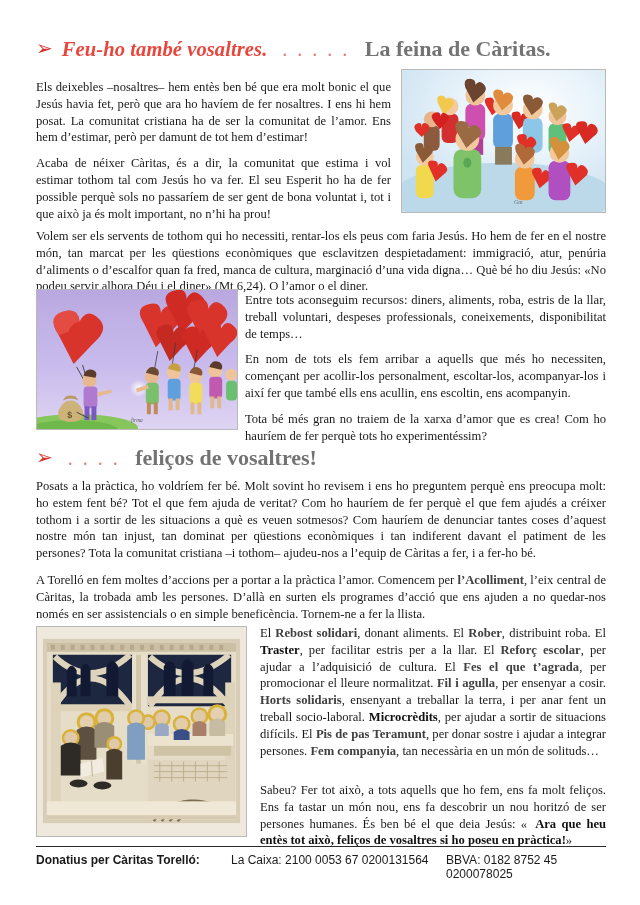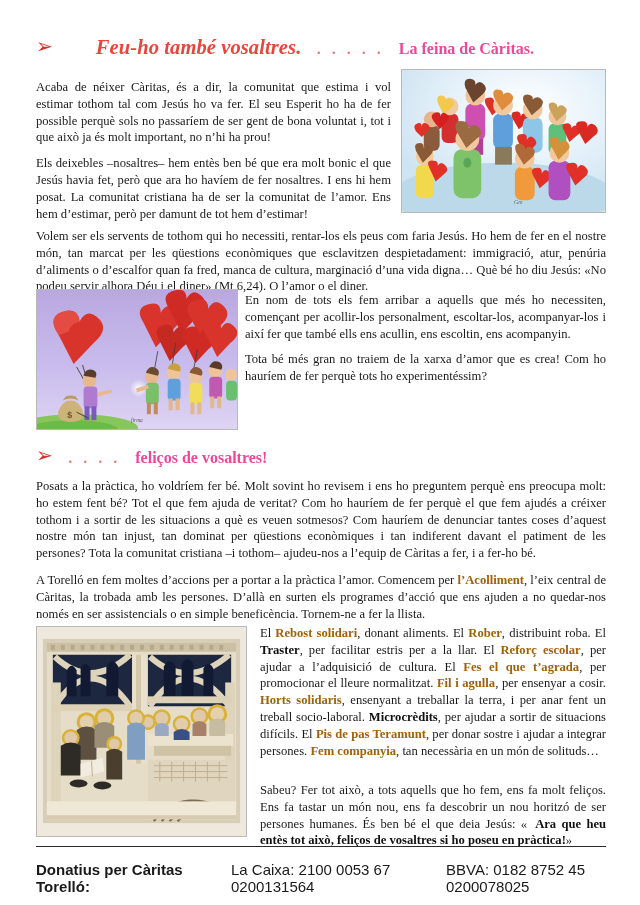--- a/index.html
+++ b/index.html
@@ -39,34 +39,33 @@
     line-height: 1;
     transform: translateY(-1px);
     flex: 0 0 auto;
   }
   .heading-text {
     color: #e8463c;
     font-family: "Liberation Serif", "DejaVu Serif", serif;
     font-size: 20.5px;
     font-weight: bold;
     letter-spacing: 0.1px;
-    margin-left: 34px;
   }
   .heading-1 .heading-text {
     font-style: italic;
   }
   .heading-dots {
     color: #e8796f;
     font-size: 20px;
     letter-spacing: 2.5px;
     padding: 0 6px;
   }
   .heading-tail {
-    color: #ec4899;
-    font-size: 16px;
+    color: #737373;
+    font-size: 22px;
     font-weight: bold;
   }
 
   #heading-caritas { top: 36px; }
   #heading-practica { top: 445px; }
 
   
   p.body {
     margin: 0 0 9px 0;
     font-size: 12.6px;
@@ -81,21 +80,21 @@
   
   #intro-left   { left: 36px; top: 79px;  width: 355px; }
   #para-wide-1  { left: 36px; top: 228px; width: 570px; }
   #para-right-1 { left: 245px; top: 292px; width: 361px; }
   #para-wide-2  { left: 36px; top: 478px; width: 570px; }
   #para-wide-3  { left: 36px; top: 572px; width: 570px; }
   #para-right-2 { left: 260px; top: 625px; width: 346px; }
   #para-right-3 { left: 260px; top: 782px; width: 346px; }
 
   .hl-red {
-    color: #a16207;
+    color: #404040;
     font-weight: bold;
   }
   .hl-black {
     color: #111111;
     font-weight: bold;
   }
   .quote-bold {
     font-weight: bold;
     color: #111111;
     margin-left: 8px;
@@ -125,23 +124,22 @@
     background: #2a2a2a;
   }
   #footer-bar {
     position: absolute;
     left: 36px;
     top: 853px;
     width: 570px;
     display: flex;
     align-items: baseline;
     font-family: "Liberation Sans", "DejaVu Sans", sans-serif;
-    font-size: 15px;
+    font-size: 12px;
     color: #1a1a1a;
-    margin-top: 8px;
   }
   #footer-bar .f-label {
     font-weight: bold;
     width: 195px;
     flex: 0 0 auto;
   }
   #footer-bar .f-bank-1 { width: 215px; flex: 0 0 auto; }
   #footer-bar .f-bank-2 { flex: 1 1 auto; }
 </style>
 </head>
@@ -150,22 +148,22 @@
 <div class="page">
 
   <div class="section-heading heading-1" id="heading-caritas">
     <span class="arrow-bullet">➢</span>
     <span class="heading-text">Feu-ho també vosaltres.</span>
     <span class="heading-dots">. . . . .</span>
     <span class="heading-tail">La feina de Càritas.</span>
   </div>
 
   <div class="col-text" id="intro-left">
+    <p class="body">Els deixebles –nosaltres– hem entès ben bé que era molt bonic el que Jesús havia fet, però que ara ho havíem de fer nosaltres. I ens hi hem posat. La comunitat cristiana ha de ser la comunitat de l’amor. Ens hem d’estimar, però per damunt de tot hem d’estimar!</p>
     <p class="body">Acaba de néixer Càritas, és a dir, la comunitat que estima i vol estimar tothom tal com Jesús ho va fer. El seu Esperit ho ha de fer possible perquè sols no passaríem de ser gent de bona voluntat i, tot i que això ja és molt important, no n’hi ha prou!</p>
-    <p class="body">Els deixebles –nosaltres– hem entès ben bé que era molt bonic el que Jesús havia fet, però que ara ho havíem de fer nosaltres. I ens hi hem posat. La comunitat cristiana ha de ser la comunitat de l’amor. Ens hem d’estimar, però per damunt de tot hem d’estimar!</p>
   </div>
 
   <div class="figure" id="fig-hearts-group">
     <svg viewBox="0 0 205 144" preserveAspectRatio="none">
       <defs>
         <radialGradient id="skyglow" cx="62%" cy="28%" r="70%">
           <stop offset="0%" stop-color="#ffffff"></stop>
           <stop offset="45%" stop-color="#eaf4fb"></stop>
           <stop offset="100%" stop-color="#cfe4f2"></stop>
         </radialGradient>
@@ -337,20 +335,21 @@
         <g>
             <circle cx="196" cy="86" r="6" fill="#f0c49a"></circle>
             <rect x="191" y="92" width="11" height="20" rx="4" fill="#6ac070"></rect>
           </g>
       </g>
       <text x="95" y="134" font-family="'Liberation Serif',serif" font-size="5.5" fill="#5a5a5a" font-style="italic">firma</text>
     </svg>
   </div>
 
   <div class="col-text" id="para-right-1">
+    <p class="body">Entre tots aconseguim recursos: diners, aliments, roba, estris de la llar, treball voluntari, despeses professionals, coneixements, disponibilitat de temps…</p>
     <p class="body">En nom de tots els fem arribar a aquells que més ho necessiten, començant per acollir-los personalment, escoltar-los, acompanyar-los i així fer que també ells ens acullin, ens escoltin, ens acompanyin.</p>
     <p class="body">Tota bé més gran no traiem de la xarxa d’amor que es crea! Com ho hauríem de fer perquè tots ho experimentéssim?</p>
   </div>
 
   <div class="section-heading heading-2" id="heading-practica">
     <span class="arrow-bullet">➢</span>
     <span class="heading-dots">. . . .</span>
     <span class="heading-tail">feliços de vosaltres!</span>
   </div>
 

